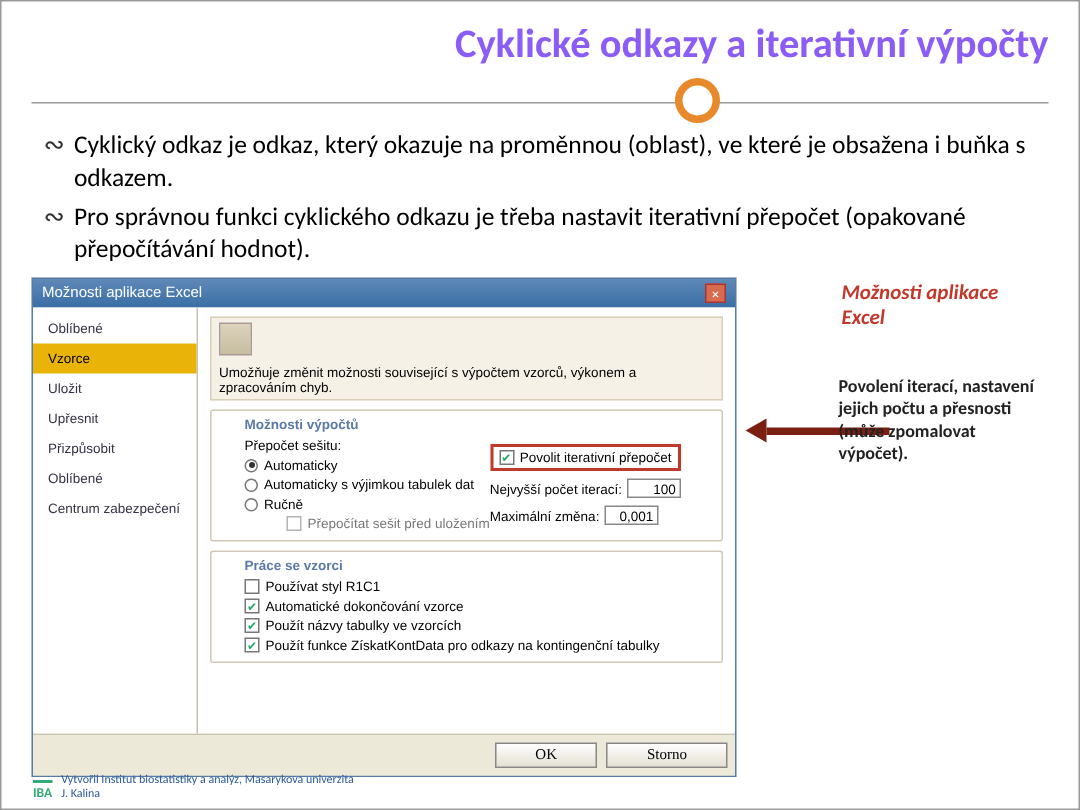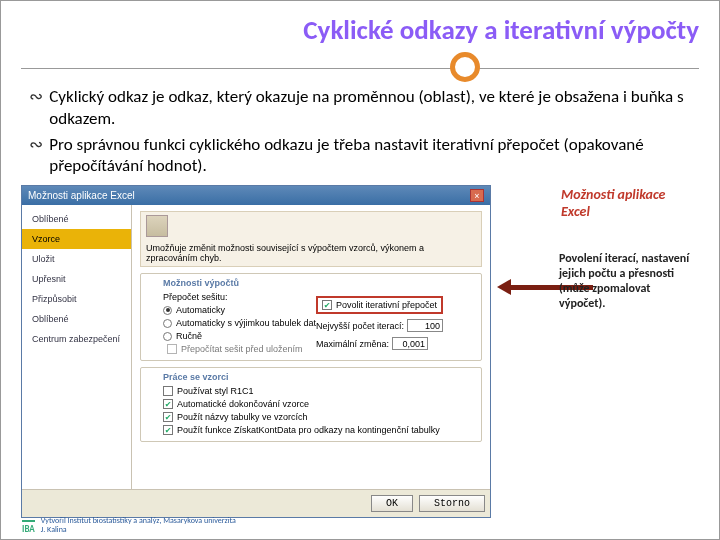--- a/index.html
+++ b/index.html
@@ -29,21 +29,21 @@
   .col { display: flex; flex-direction: column; gap: 3px; }
   .radio, .check { display: flex; align-items: center; gap: 4px; }
   .radio .dot { width: 9px; height: 9px; border: 1px solid #777; border-radius: 50%; display: inline-flex; align-items: center; justify-content: center; }
   .radio.sel .dot::after { content: ""; width: 4px; height: 4px; background: #333; border-radius: 50%; }
   .check .box { width: 10px; height: 10px; border: 1px solid #777; background: #fff; display: inline-flex; align-items: center; justify-content: center; font-size: 8px; color: #2a6; }
   .check.on .box::after { content: "✔"; }
   .iterbox { border: 2px solid #c0392b; padding: 2px 4px; }
   .spin { display: flex; align-items: center; gap: 3px; }
   .spin input { width: 36px; height: 13px; font-size: 9px; text-align: right; padding-right: 2px; border: 1px solid #888; }
   .dlg-foot { background: #ece9d8; border-top: 1px solid #c9c2b2; padding: 5px; display: flex; justify-content: flex-end; gap: 6px; }
-  .btn { border: 1px solid #888; background: linear-gradient(#fefefe,#e4e0d4); padding: 2px 14px; font-size: 10px; font-family: Liberation Mono, monospace; }
+  .btn { border: 1px solid #888; background: linear-gradient(#fefefe,#e4e0d4); padding: 2px 26px; font-size: 10px; font-family: Liberation Serif, serif; }
   .callout1 { position: absolute; right: 10px; top: 2px; width: 128px; font-size: 14px; font-weight: bold; font-style: italic; color: #c0392b; line-height: 1.2; }
   .callout2 { position: absolute; right: 0; top: 66px; width: 140px; font-size: 12px; font-weight: bold; color: #222; line-height: 1.25; }
   .arrow { position: absolute; top: 96px; left: 476px; width: 96px; height: 12px; display: flex; align-items: center; }
   .arrow-line { flex: 1; height: 5px; background: #7a1f12; }
   .arrow-head { width: 0; height: 0; border-top: 8px solid transparent; border-bottom: 8px solid transparent; border-right: 14px solid #7a1f12; }
   .footer { position: absolute; left: 22px; bottom: 6px; display: flex; align-items: flex-end; gap: 6px; }
   .logo-iba { font-size: 9px; font-weight: bold; color: #3a7; border-top: 2px solid #3a7; padding-top: 1px; }
   .footer-txt { font-size: 8px; color: #2a5a9a; line-height: 1.1; }
 </style>
 </head>
@@ -98,21 +98,21 @@
                     <span>Automaticky</span>
                   </label>
                 <label class="radio">
                     <span class="dot"></span>
                     <span>Automaticky s výjimkou tabulek dat</span>
                   </label>
                 <label class="radio">
                     <span class="dot"></span>
                     <span>Ručně</span>
                   </label>
-                <label class="check" style="margin-left:4px;opacity:.55">
+                <label class="check" style="margin-left:28px;opacity:.55">
                     <span class="box"></span>
                     <span>Přepočítat sešit před uložením</span>
                   </label>
               </div>
               <div class="col" style="gap:5px">
                 <span class="iterbox">
                   <label class="check on">
                       <span class="box"></span>
                       <span>Povolit iterativní přepočet</span>
                     </label>

